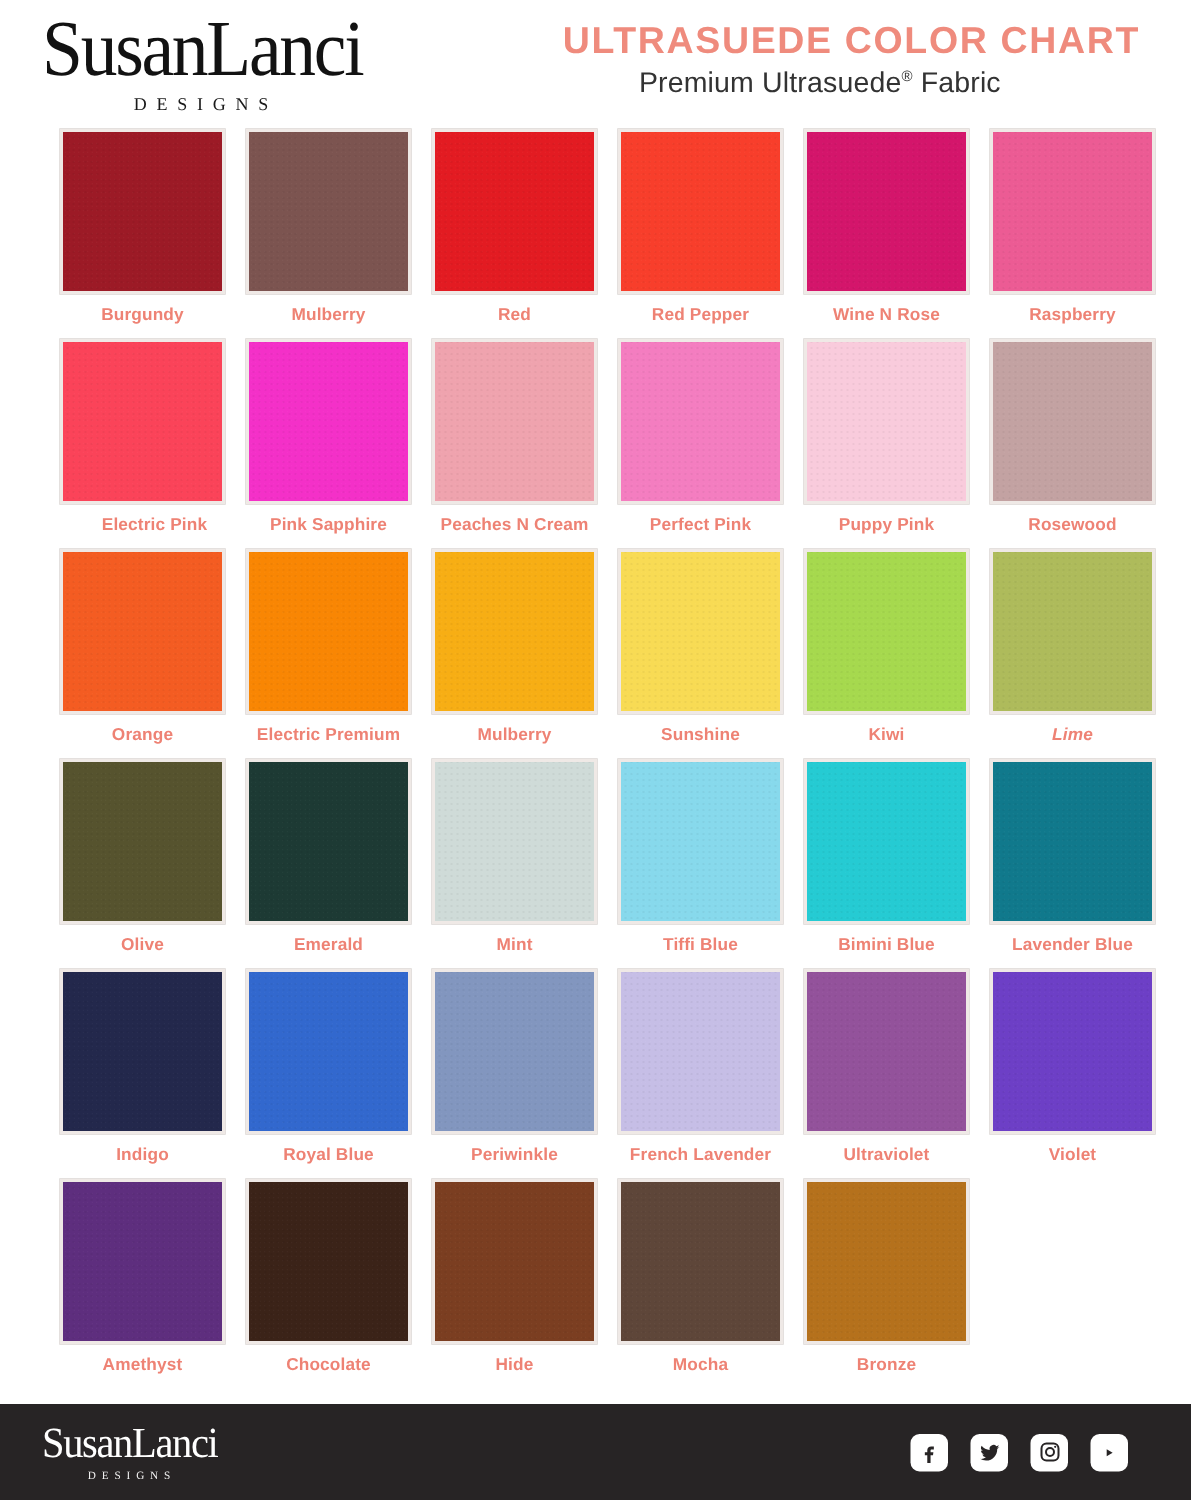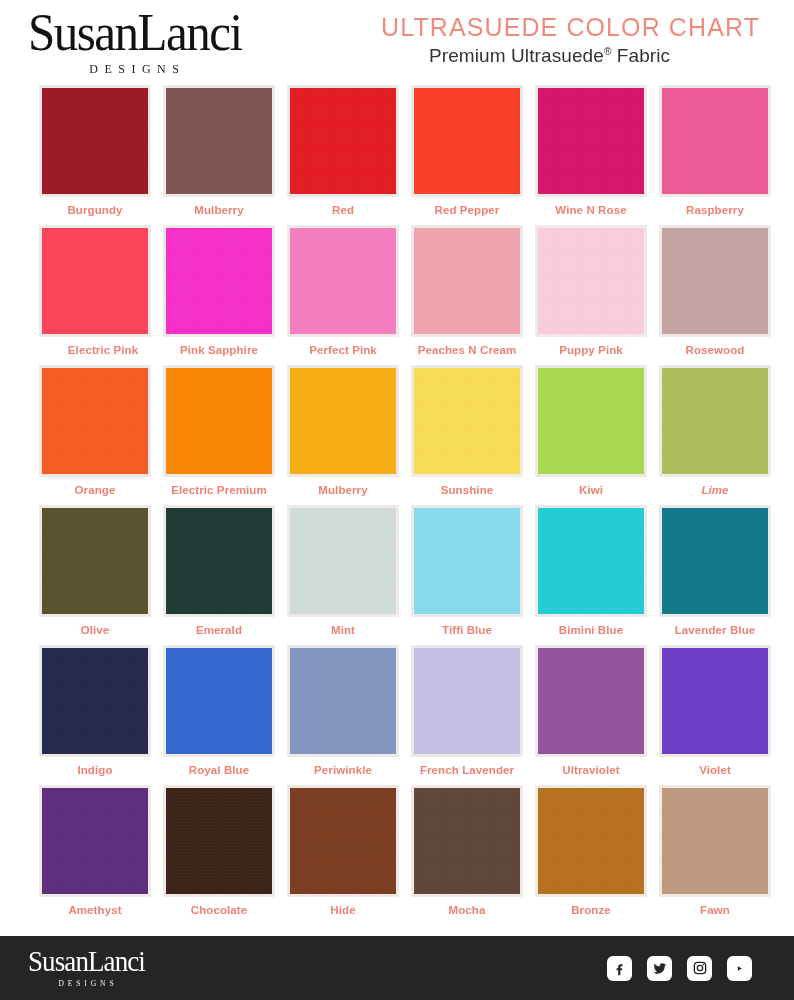--- a/index.html
+++ b/index.html
@@ -53,21 +53,21 @@
     white-space: nowrap;
   }
   .header-right {
     text-align: right;
     padding-top: 8px;
     padding-right: 8px;
   }
   .chart-title {
     font-family: "Liberation Sans", sans-serif;
     font-size: 25px;
-    font-weight: normal;
+    font-weight: bold;
     letter-spacing: 1.1px;
     color: #ef8b7d;
     line-height: 1.05;
     white-space: nowrap;
     margin-left: 42px;
   }
   .chart-subtitle {
     font-family: "Liberation Sans", sans-serif;
     font-size: 19px;
     font-weight: 400;
@@ -229,28 +229,28 @@
     <div class="row">
       <div class="cell">
         <div class="swatch" style="background-color: rgb(251, 67, 89);"></div>
         <div class="swatch-label" style="color: rgb(238, 130, 116); padding-left: 16px;">Electric Pink</div>
       </div>
       <div class="cell">
         <div class="swatch" style="background-color: rgb(244, 48, 200);"></div>
         <div class="swatch-label" style="color: rgb(238, 130, 116);">Pink Sapphire</div>
       </div>
       <div class="cell">
+        <div class="swatch" style="background-color: rgb(239, 163, 174);"></div>
+        <div class="swatch-label" style="color: rgb(238, 130, 116);">Peaches N Cream</div>
+      </div>
+      <div class="cell">
         <div class="swatch" style="background-color: rgb(244, 125, 192);"></div>
         <div class="swatch-label" style="color: rgb(238, 130, 116);">Perfect Pink</div>
       </div>
       <div class="cell">
-        <div class="swatch" style="background-color: rgb(239, 163, 174);"></div>
-        <div class="swatch-label" style="color: rgb(238, 130, 116);">Peaches N Cream</div>
-      </div>
-      <div class="cell">
         <div class="swatch" style="background-color: rgb(249, 203, 220);"></div>
         <div class="swatch-label" style="color: rgb(238, 130, 116);">Puppy Pink</div>
       </div>
       <div class="cell">
         <div class="swatch" style="background-color: rgb(195, 162, 162);"></div>
         <div class="swatch-label" style="color: rgb(238, 130, 116);">Rosewood</div>
       </div>
     </div>
     <div class="row">
       <div class="cell">
@@ -343,24 +343,20 @@
         <div class="swatch" style="background-color: rgb(123, 62, 33);"></div>
         <div class="swatch-label" style="color: rgb(238, 130, 116);">Hide</div>
       </div>
       <div class="cell">
         <div class="swatch" style="background-color: rgb(94, 70, 57);"></div>
         <div class="swatch-label" style="color: rgb(238, 130, 116);">Mocha</div>
       </div>
       <div class="cell">
         <div class="swatch" style="background-color: rgb(181, 113, 28);"></div>
         <div class="swatch-label" style="color: rgb(238, 130, 116);">Bronze</div>
-      </div>
-      <div class="cell">
-        <div class="swatch" style="background-color: rgb(189, 154, 127);"></div>
-        <div class="swatch-label" style="color: rgb(238, 130, 116);">Fawn</div>
       </div>
     </div>
   </div>
 
 <div class="footer" style="background: rgb(39, 36, 37);">
   <div class="footer-logo">
     <div class="footer-wordmark">SusanLanci</div>
     <div class="footer-sub">DESIGNS</div>
   </div>
   <div class="social">

